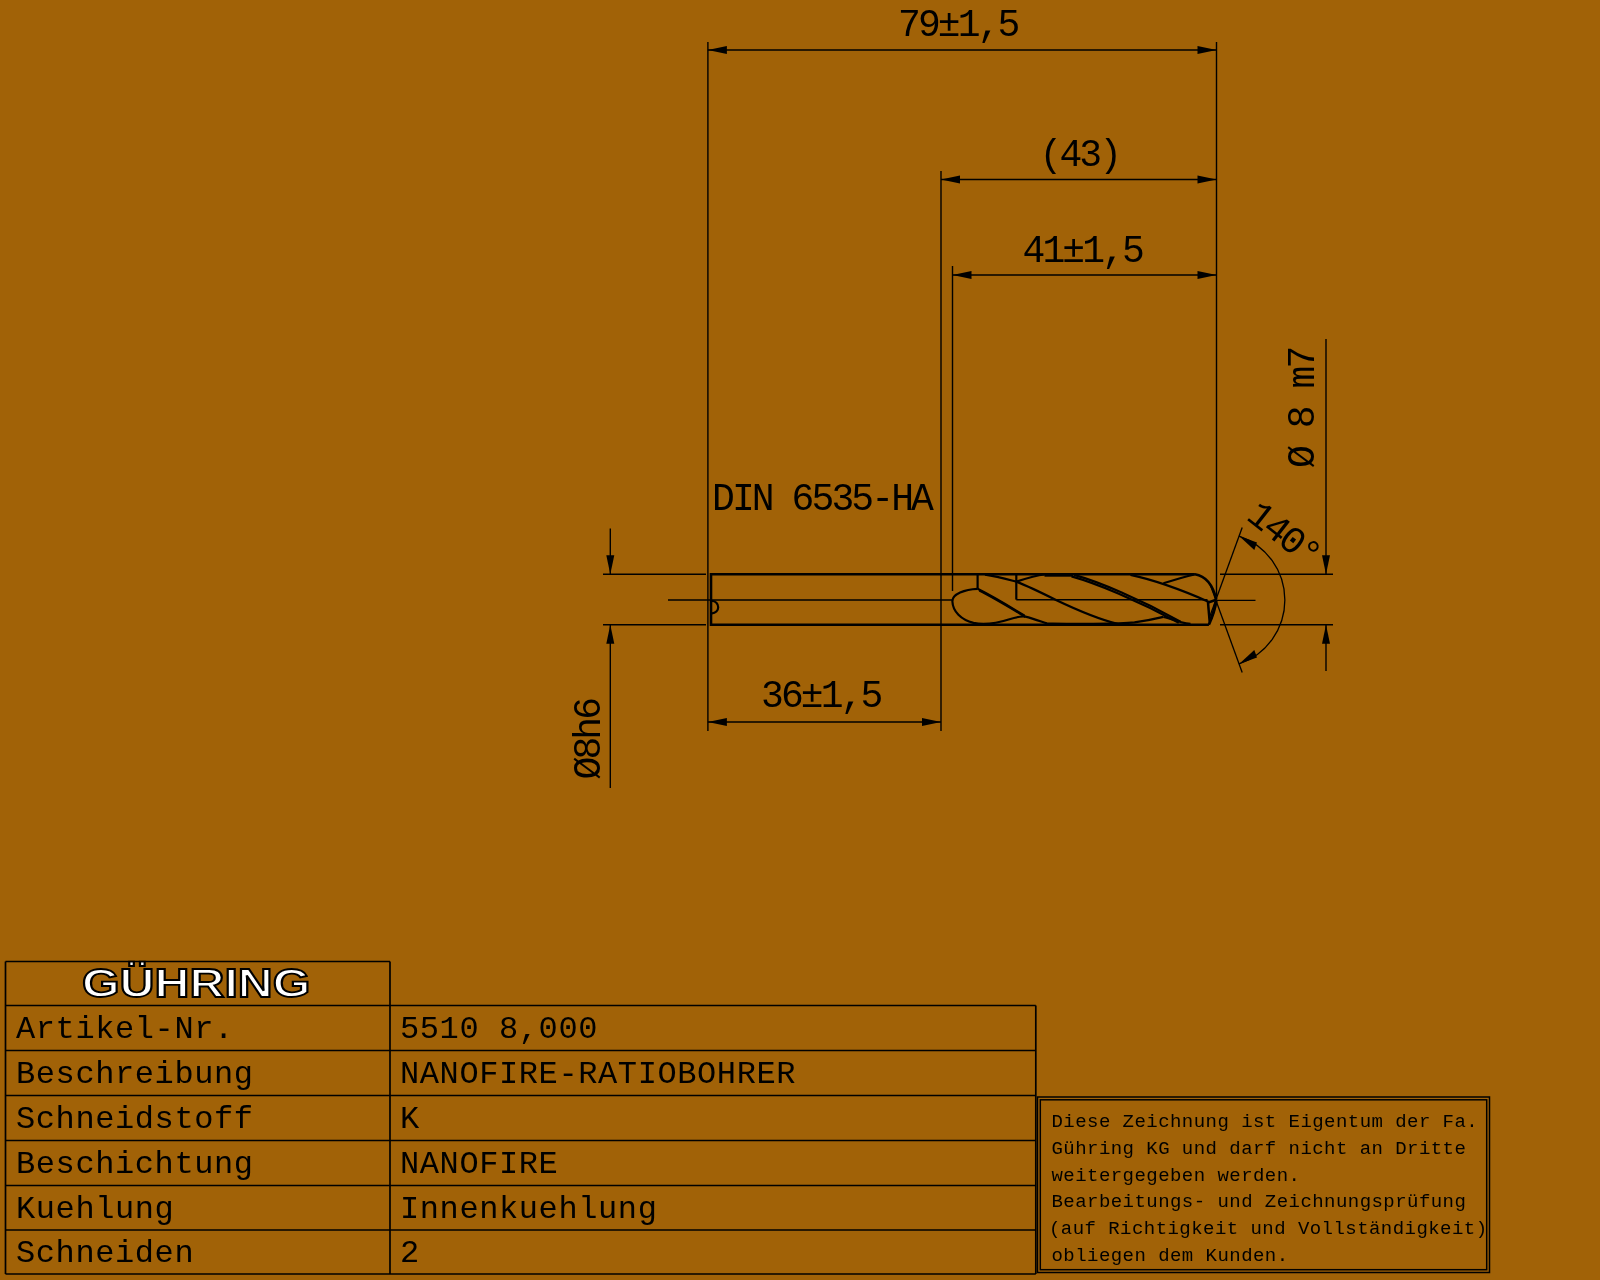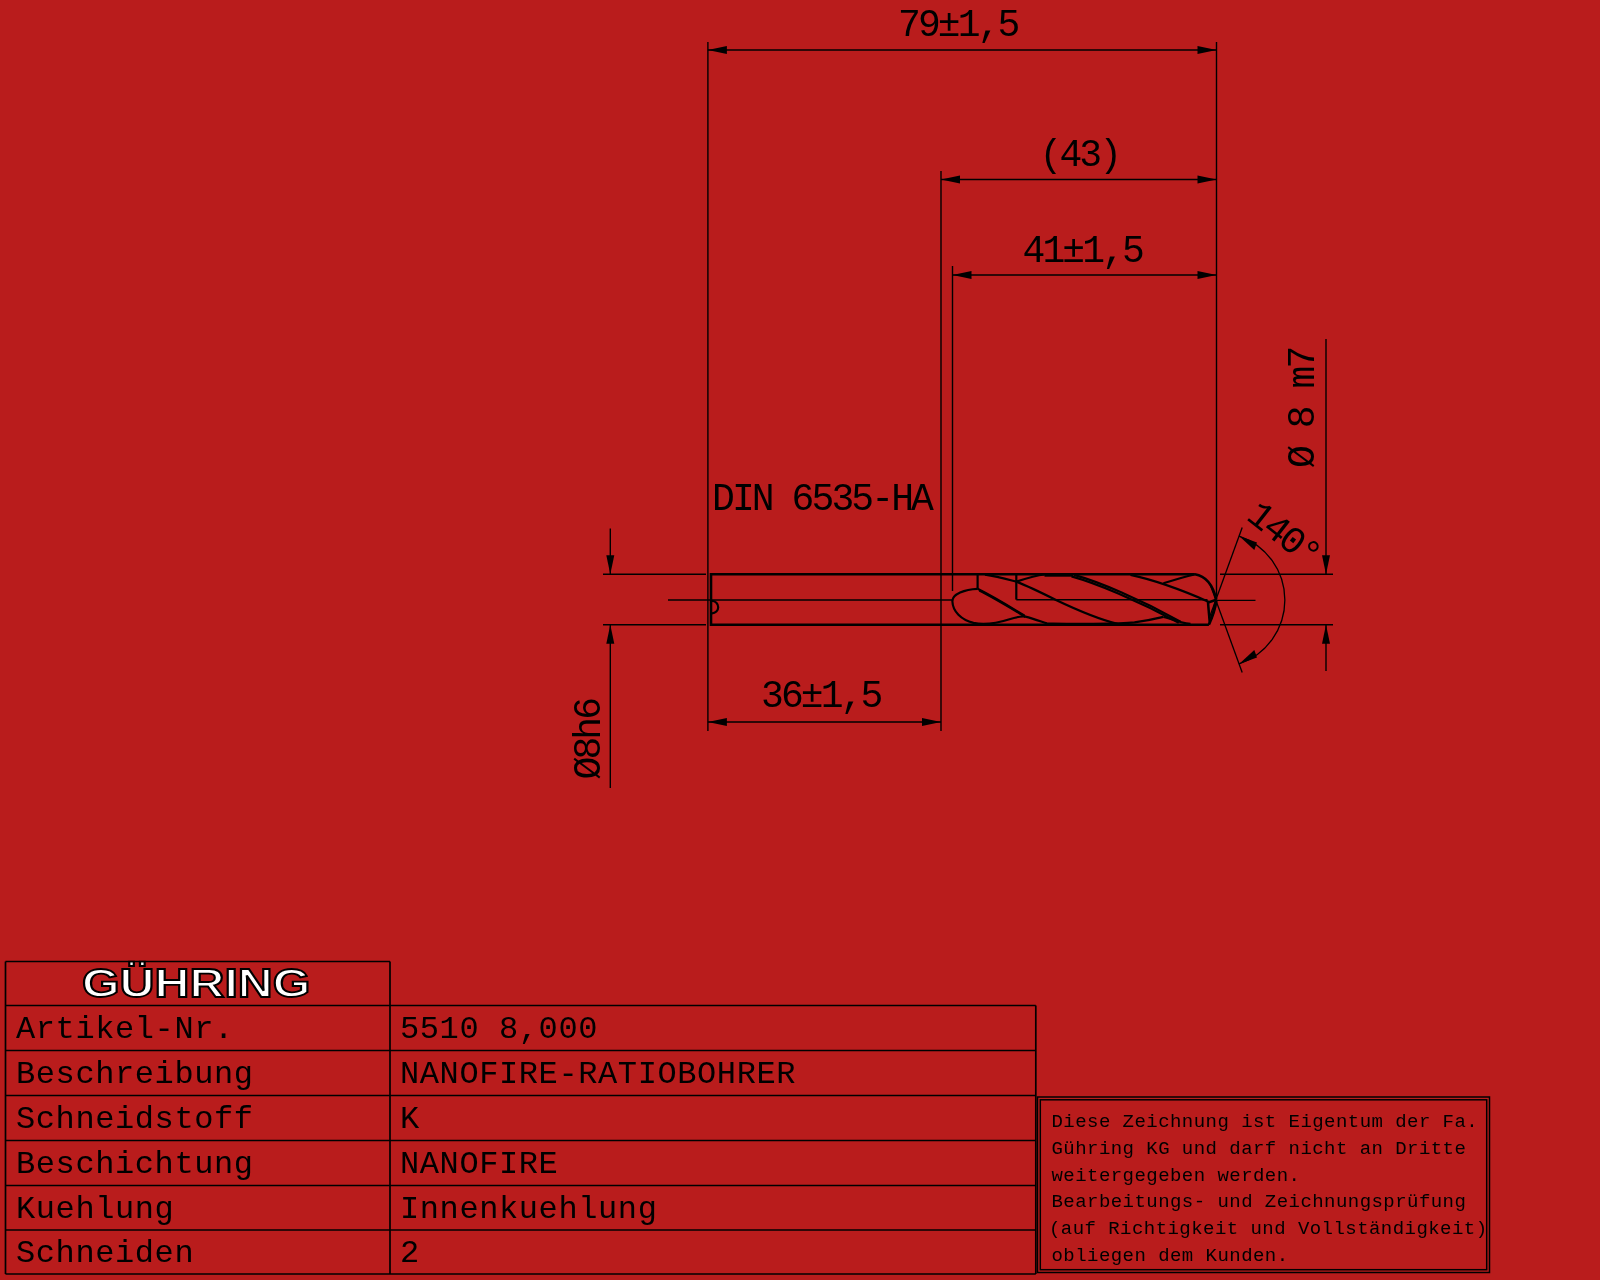--- a/index.html
+++ b/index.html
@@ -1,16 +1,16 @@
 <!DOCTYPE html>
 <html><head>
 <meta charset="utf-8">
 <style>
   html,body{margin:0;padding:0;background:#fff;}
-  .page{position:relative;width:1600px;height:1280px;background:#b91c1c;overflow:hidden;}
+  .page{position:relative;width:1600px;height:1280px;background:#a16207;overflow:hidden;}
   svg{position:absolute;left:0;top:0;}
 </style>
 </head>
 <body>
 <div class="page">
 <svg width="1600" height="1280" viewBox="0 0 1600 1280" xmlns="http://www.w3.org/2000/svg">
 
   <g stroke="#000" stroke-width="1.4" fill="none">
     <line x1="707.9" y1="42" x2="707.9" y2="731"></line>
     <line x1="941" y1="171" x2="941" y2="731"></line>

